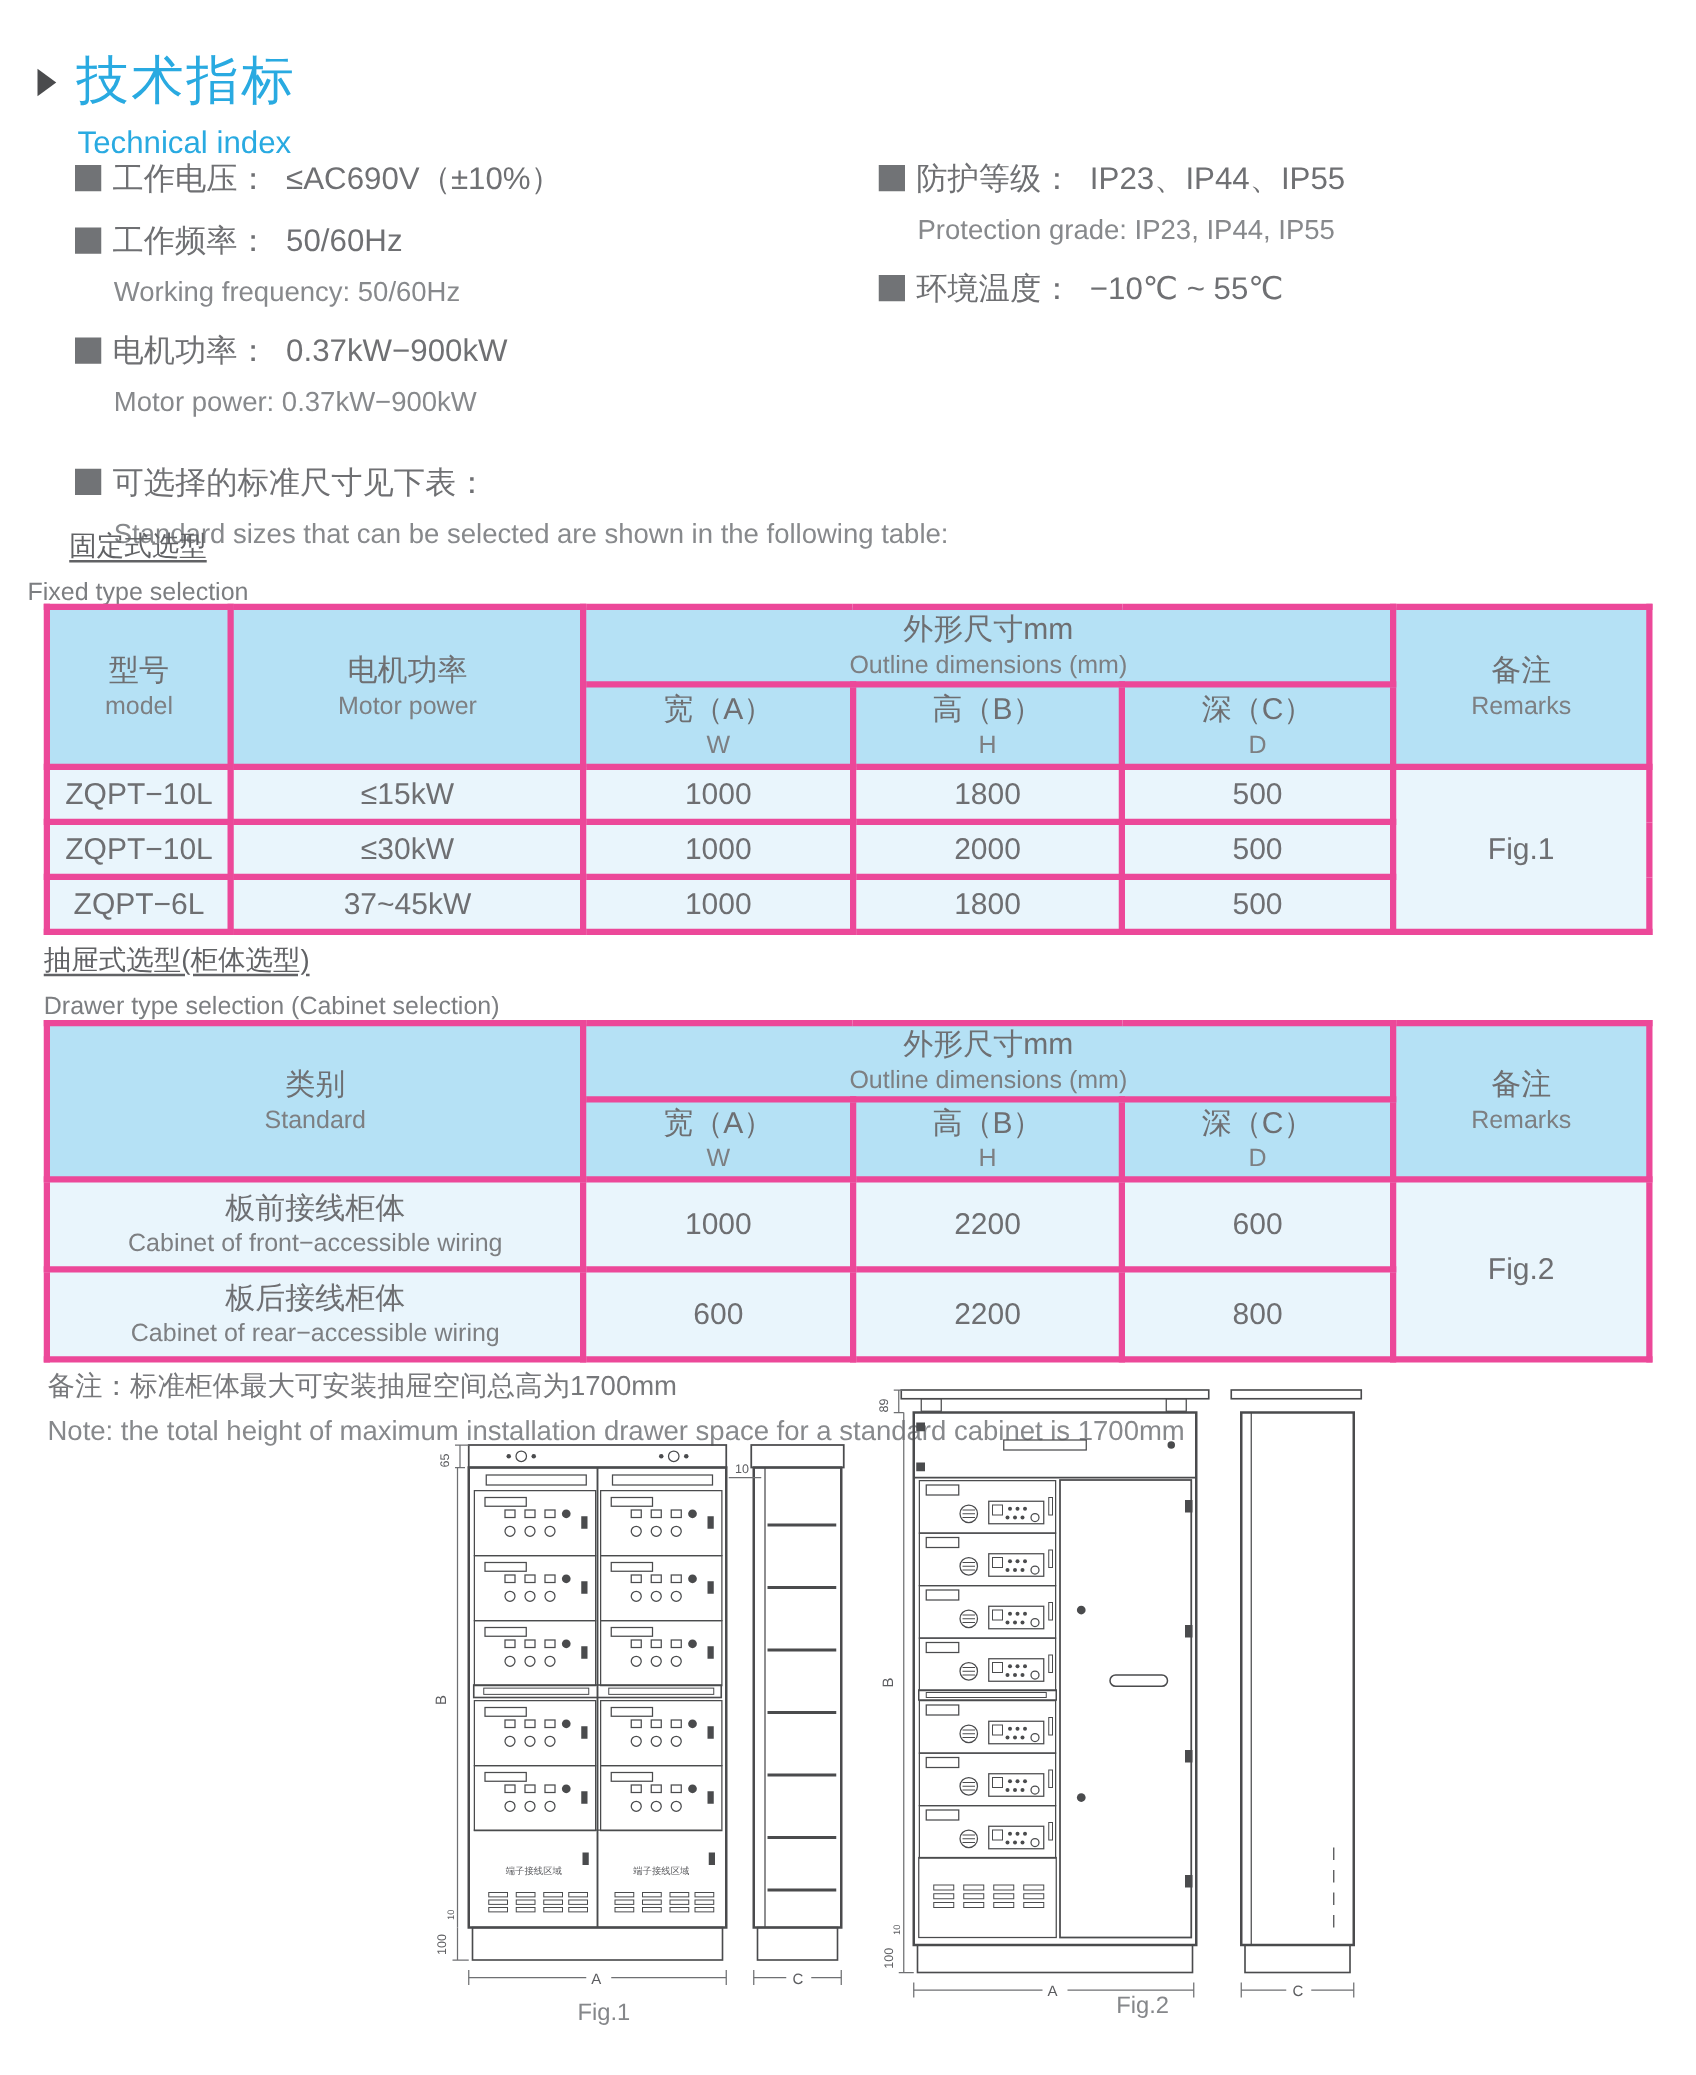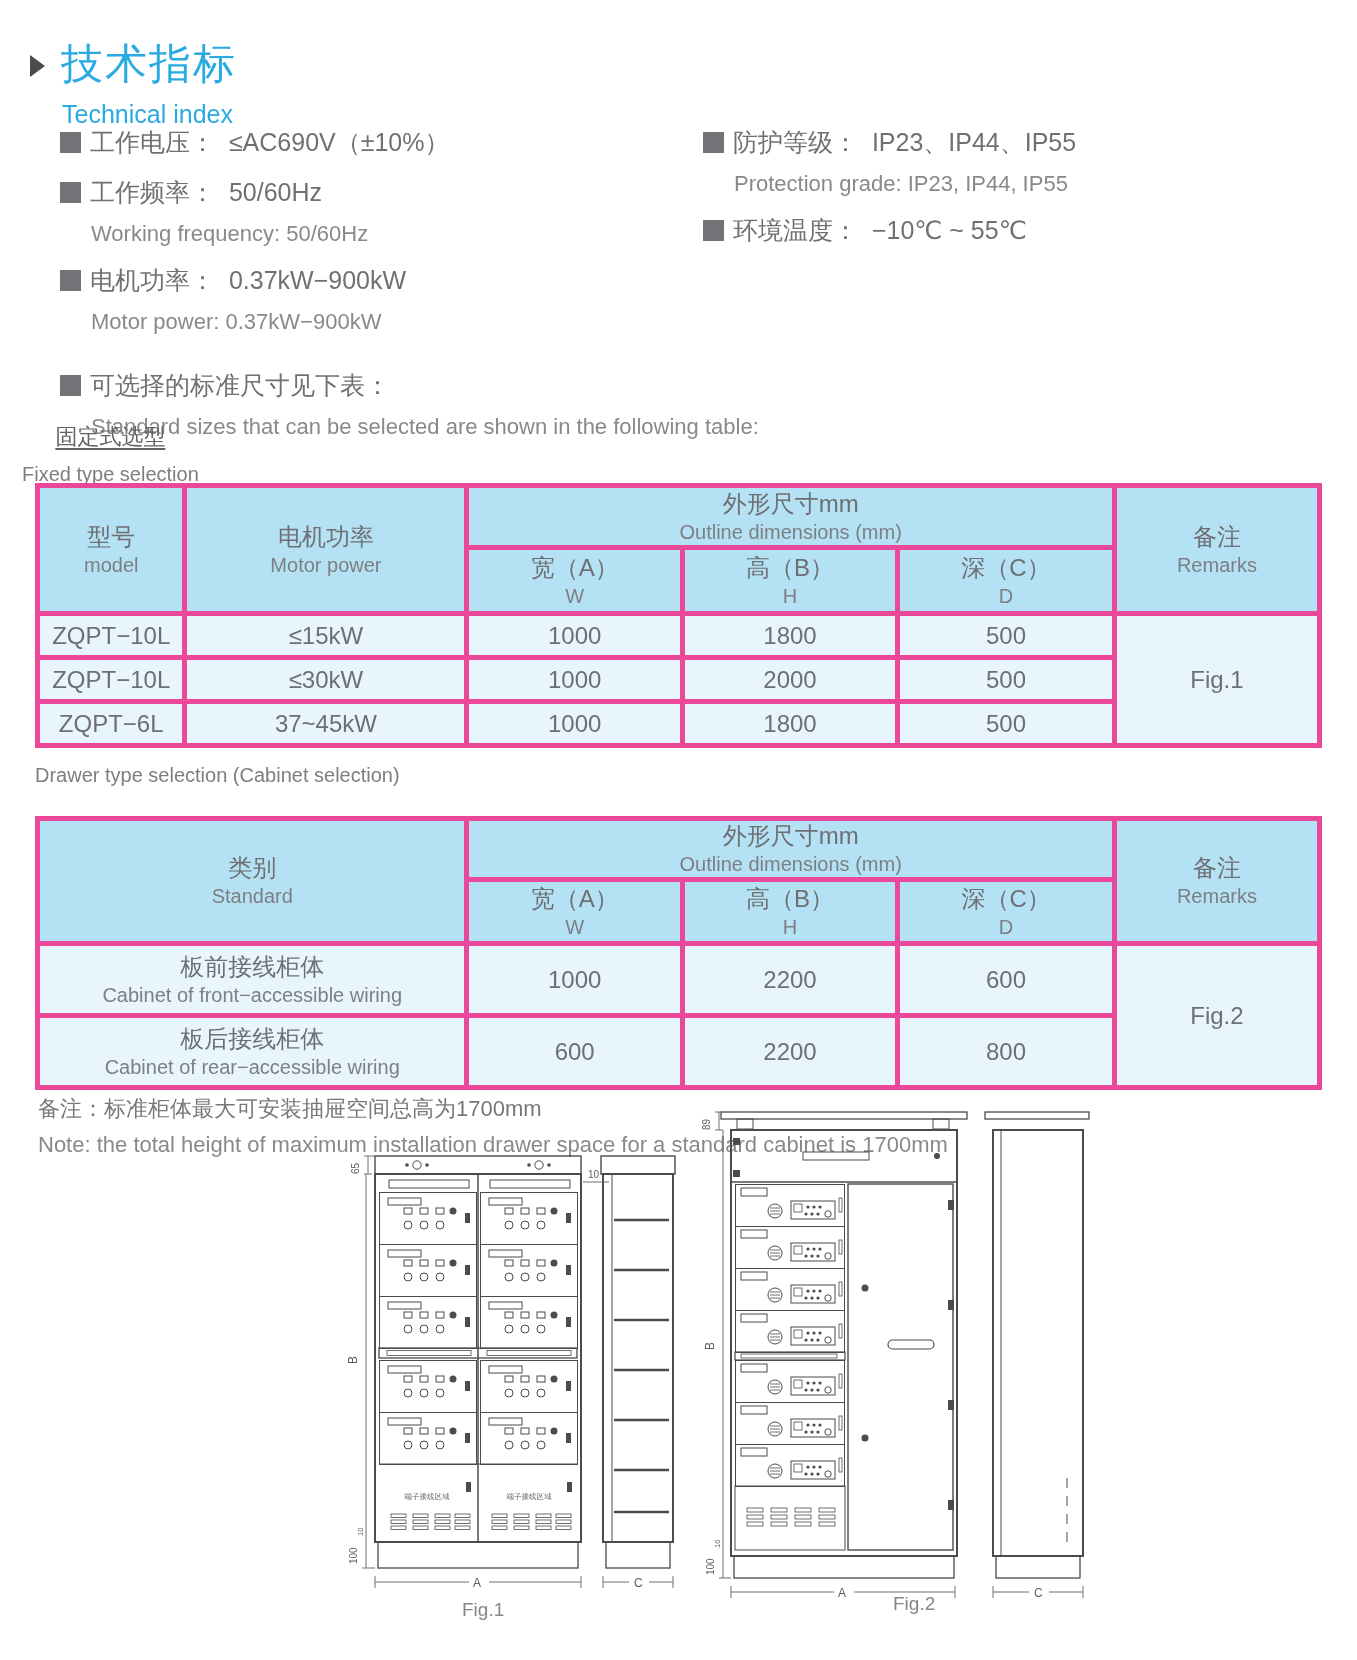--- a/index.html
+++ b/index.html
@@ -170,20 +170,21 @@
           <td class="val">37~45kW</td>
           <td class="val">1000</td>
           <td class="val">1800</td>
           <td class="val">500</td>
         </tr>
       </tbody>
     </table>
   </div>
 
   <div class="sec2">
+    <div class="sec-zh">抽屉式选型(柜体选型)</div>
     <div class="sec-en">Drawer type selection (Cabinet selection)</div>
   </div>
 
   <div class="tbl2">
     <table>
       <colgroup>
           <col style="width:33.5%">
           <col style="width:16.8%">
           <col style="width:16.8%">
           <col style="width:16.9%">

